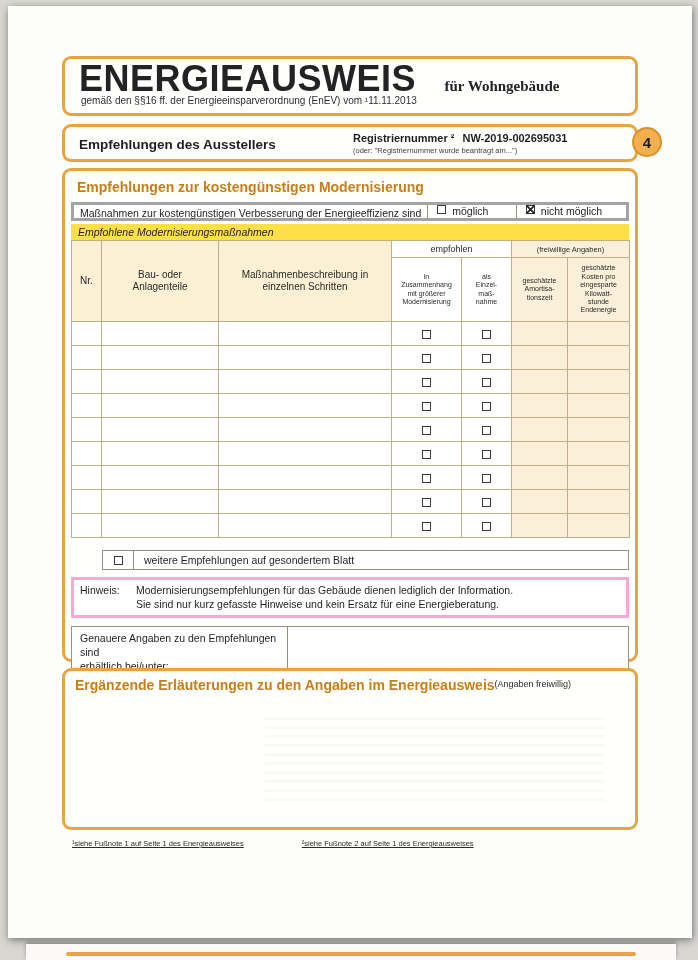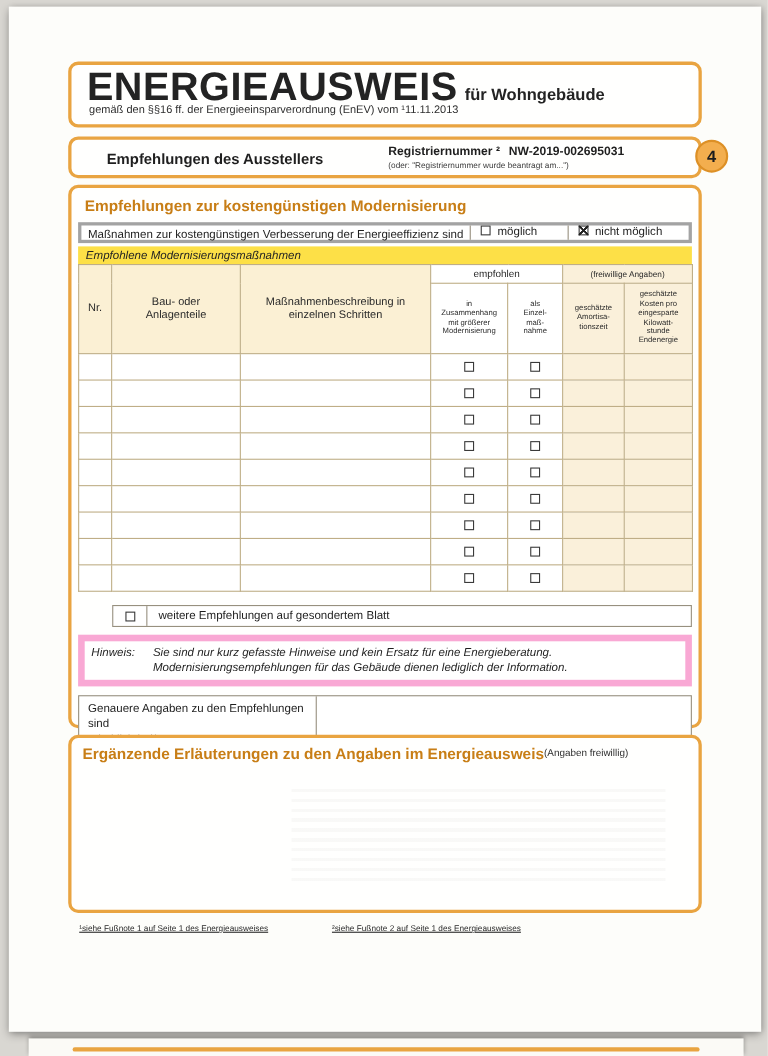--- a/index.html
+++ b/index.html
@@ -19,26 +19,26 @@
 
   .box {
     position:absolute; left:54px; width:576px;
     border:3px solid #E9A441; border-radius:9px; background:#fffffe;
   }
 
   
   .header-box { top:50px; height:60px; padding:2px 0 0 14px; }
   .title-line { line-height:1; white-space:nowrap; }
   .main-title { font-size:36px; font-weight:bold; letter-spacing:0.5px; color:#232323; }
-  .title-suffix { font-size:15px; font-weight:bold; margin-left:2px; color:#232323; }
+  .title-suffix { font-size:15px; font-weight:bold; margin-left:24px; color:#232323;font-family:Liberation Serif, serif; }
   .subtitle { font-size:10px; color:#2e2e2e; margin:-2px 0 0 2px; }
 
   
   .titlebar { top:118px; height:38px; display:flex; }
-  .section-title { font-size:13.5px; font-weight:bold; align-self:flex-end; padding:0 0 7px 14px;margin-left:18px; }
+  .section-title { font-size:13.5px; font-weight:bold; align-self:flex-end; padding:0 0 7px 14px; }
   .registry { margin-left:auto; width:282px; padding:5px 10px 0 0; }
   .registry-line { font-size:11px; font-weight:bold; white-space:nowrap; }
   .registry-value { margin-left:8px; }
   .registry-note { font-size:7.5px; color:#3c3c3c; margin-top:2px; }
   .page-badge {
     position:absolute; left:624px; top:121px; width:30px; height:30px;
     border-radius:50%; background:#F3AE4E; border:2px solid #DD9026;
     display:flex; align-items:center; justify-content:center;
     font-size:15px; font-weight:bold; color:#1d1d1d; z-index:2;
   }
@@ -95,22 +95,22 @@
   .measures-table td.shade, .measures-table th.shade { background:#FAF0DA; }
 
   .weitere-row {
     display:flex; align-items:stretch; border:1px solid #97907f;
     height:20px; margin-top:12px; font-size:10.5px; background:#fff;margin-left:31px;
   }
   .weitere-cb-cell { width:31px; border-right:1px solid #97907f; display:flex; align-items:center; justify-content:center; }
   .weitere-label { padding:3px 0 0 10px; }
 
   .hinweis-row {
-    display:flex; border:6px solid #f9a8d4; margin-top:7px;
-    font-size:10.5px; padding:4px 6px; background:#fff; min-height:36px;font-style:italic;
+    display:flex; border:3px solid #f9a8d4; margin-top:7px;
+    font-size:10.5px; padding:4px 6px; background:#fff; min-height:36px;
   }
   .hinweis-label { width:56px; flex:none; }
   .hinweis-text { line-height:1.3; }
 
   .genauere-row {
     display:flex; border:1px solid #97907f; margin-top:8px;
     height:46px; background:#fff;gap:12px;
   }
   .genauere-text {
     width:216px; flex:none; padding:5px 8px; font-size:10.5px;
@@ -312,22 +312,22 @@
       <div class="weitere-row">
         <div class="weitere-cb-cell">
           <span class="checkbox"></span>
         </div>
         <div class="weitere-label">weitere Empfehlungen auf gesondertem Blatt</div>
       </div>
 
       <div class="hinweis-row">
         <div class="hinweis-label">Hinweis:</div>
         <div class="hinweis-text">
+          <div>Modernisierungsempfehlungen für das Gebäude dienen lediglich der Information.</div>
           <div>Sie sind nur kurz gefasste Hinweise und kein Ersatz für eine Energieberatung.</div>
-          <div>Modernisierungsempfehlungen für das Gebäude dienen lediglich der Information.</div>
         </div>
       </div>
 
       <div class="genauere-row">
         <div class="genauere-text">Genauere Angaben zu den Empfehlungen sind
 erhältlich bei/unter:</div>
         <div class="genauere-field"></div>
       </div>
     </div>
 

